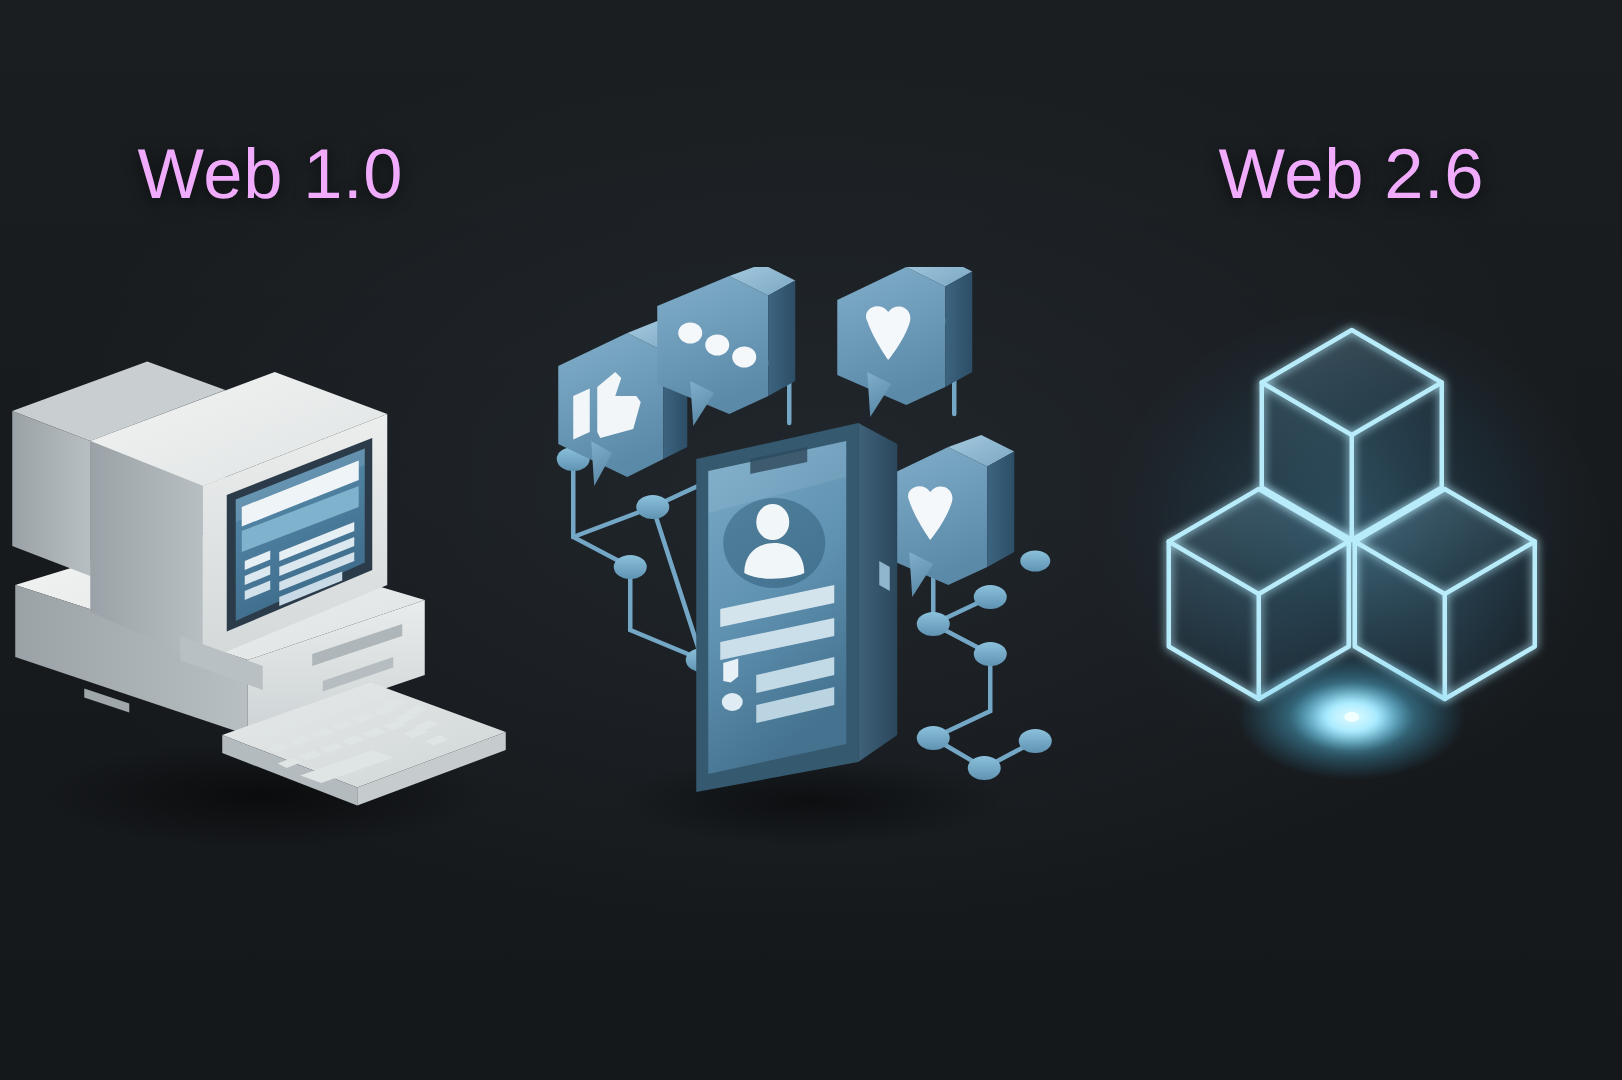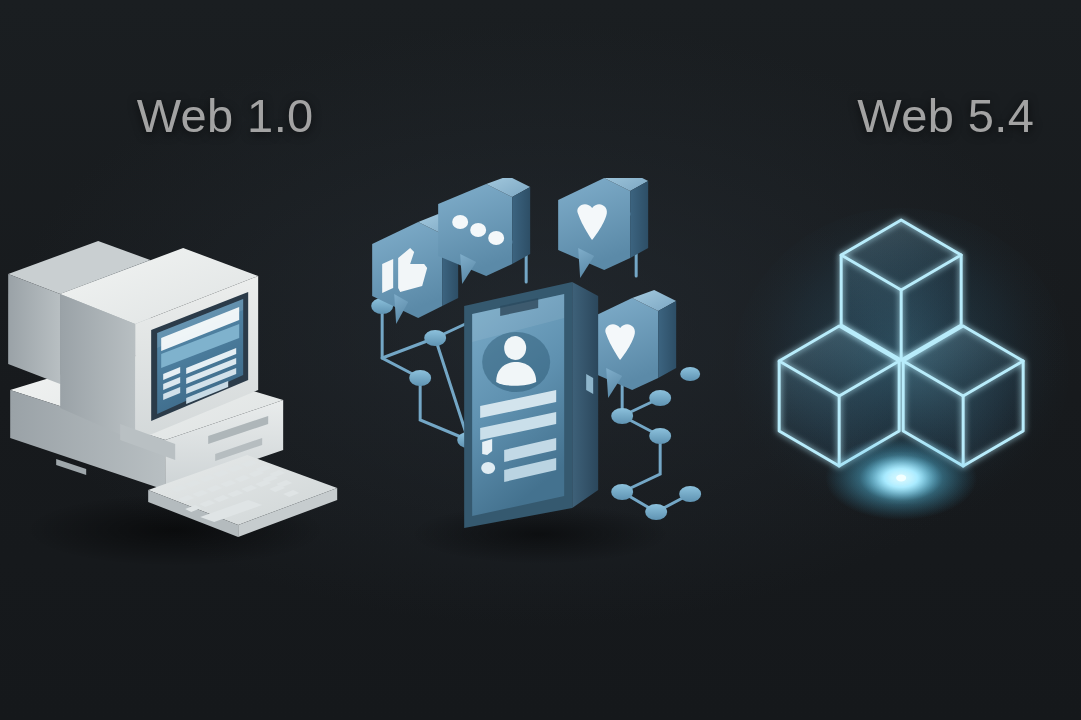--- a/index.html
+++ b/index.html
@@ -37,28 +37,27 @@
   #panel-web1 { left: 0; }
   #panel-web2 { left: 360.33px; }
   #panel-web3 { left: 720.66px; }
 
   .panel-title {
     position: absolute;
     top: 92px;
     left: 0;
     width: 100%;
     text-align: center;
-    color: #a3a3a3;
+    color: #f0abfc;
     font-size: 47px;
     font-weight: 500;
     letter-spacing: 0.4px;
     line-height: 1;
     font-family: "Liberation Sans", sans-serif;
     text-shadow: 0 2px 10px rgba(0,0,0,0.6);
-    margin-left: 45px;
   }
 
   .art {
     position: absolute;
     left: 0;
     top: 178px;
     width: 100%;
     height: 400px;
   }
   .art svg { display: block; width: 100%; height: 100%; }
@@ -342,21 +341,21 @@
             <ellipse cx="128" cy="290" rx="7" ry="6" fill="#dfecf3"></ellipse>
           </g>
 
           <polygon points="112,136 204,116 204,140 112,164" fill="rgba(255,255,255,0.08)"></polygon>
         </g>
       </svg>
     </div>
   </div>
 
   <div class="panel" id="panel-web3">
-    <div class="panel-title">Web 5.4</div>
+    <div class="panel-title">Web 2.6</div>
 
     <div class="art">
       <svg viewBox="0 0 360 400" xmlns="http://www.w3.org/2000/svg">
         <defs>
           <linearGradient id="w3-faceA" x1="0" y1="0" x2="0.5" y2="1">
             <stop offset="0%" stop-color="rgba(150,205,230,0.30)"></stop>
             <stop offset="100%" stop-color="rgba(80,150,185,0.14)"></stop>
           </linearGradient>
           <linearGradient id="w3-faceB" x1="0" y1="0" x2="0" y2="1">
             <stop offset="0%" stop-color="rgba(120,190,220,0.24)"></stop>

